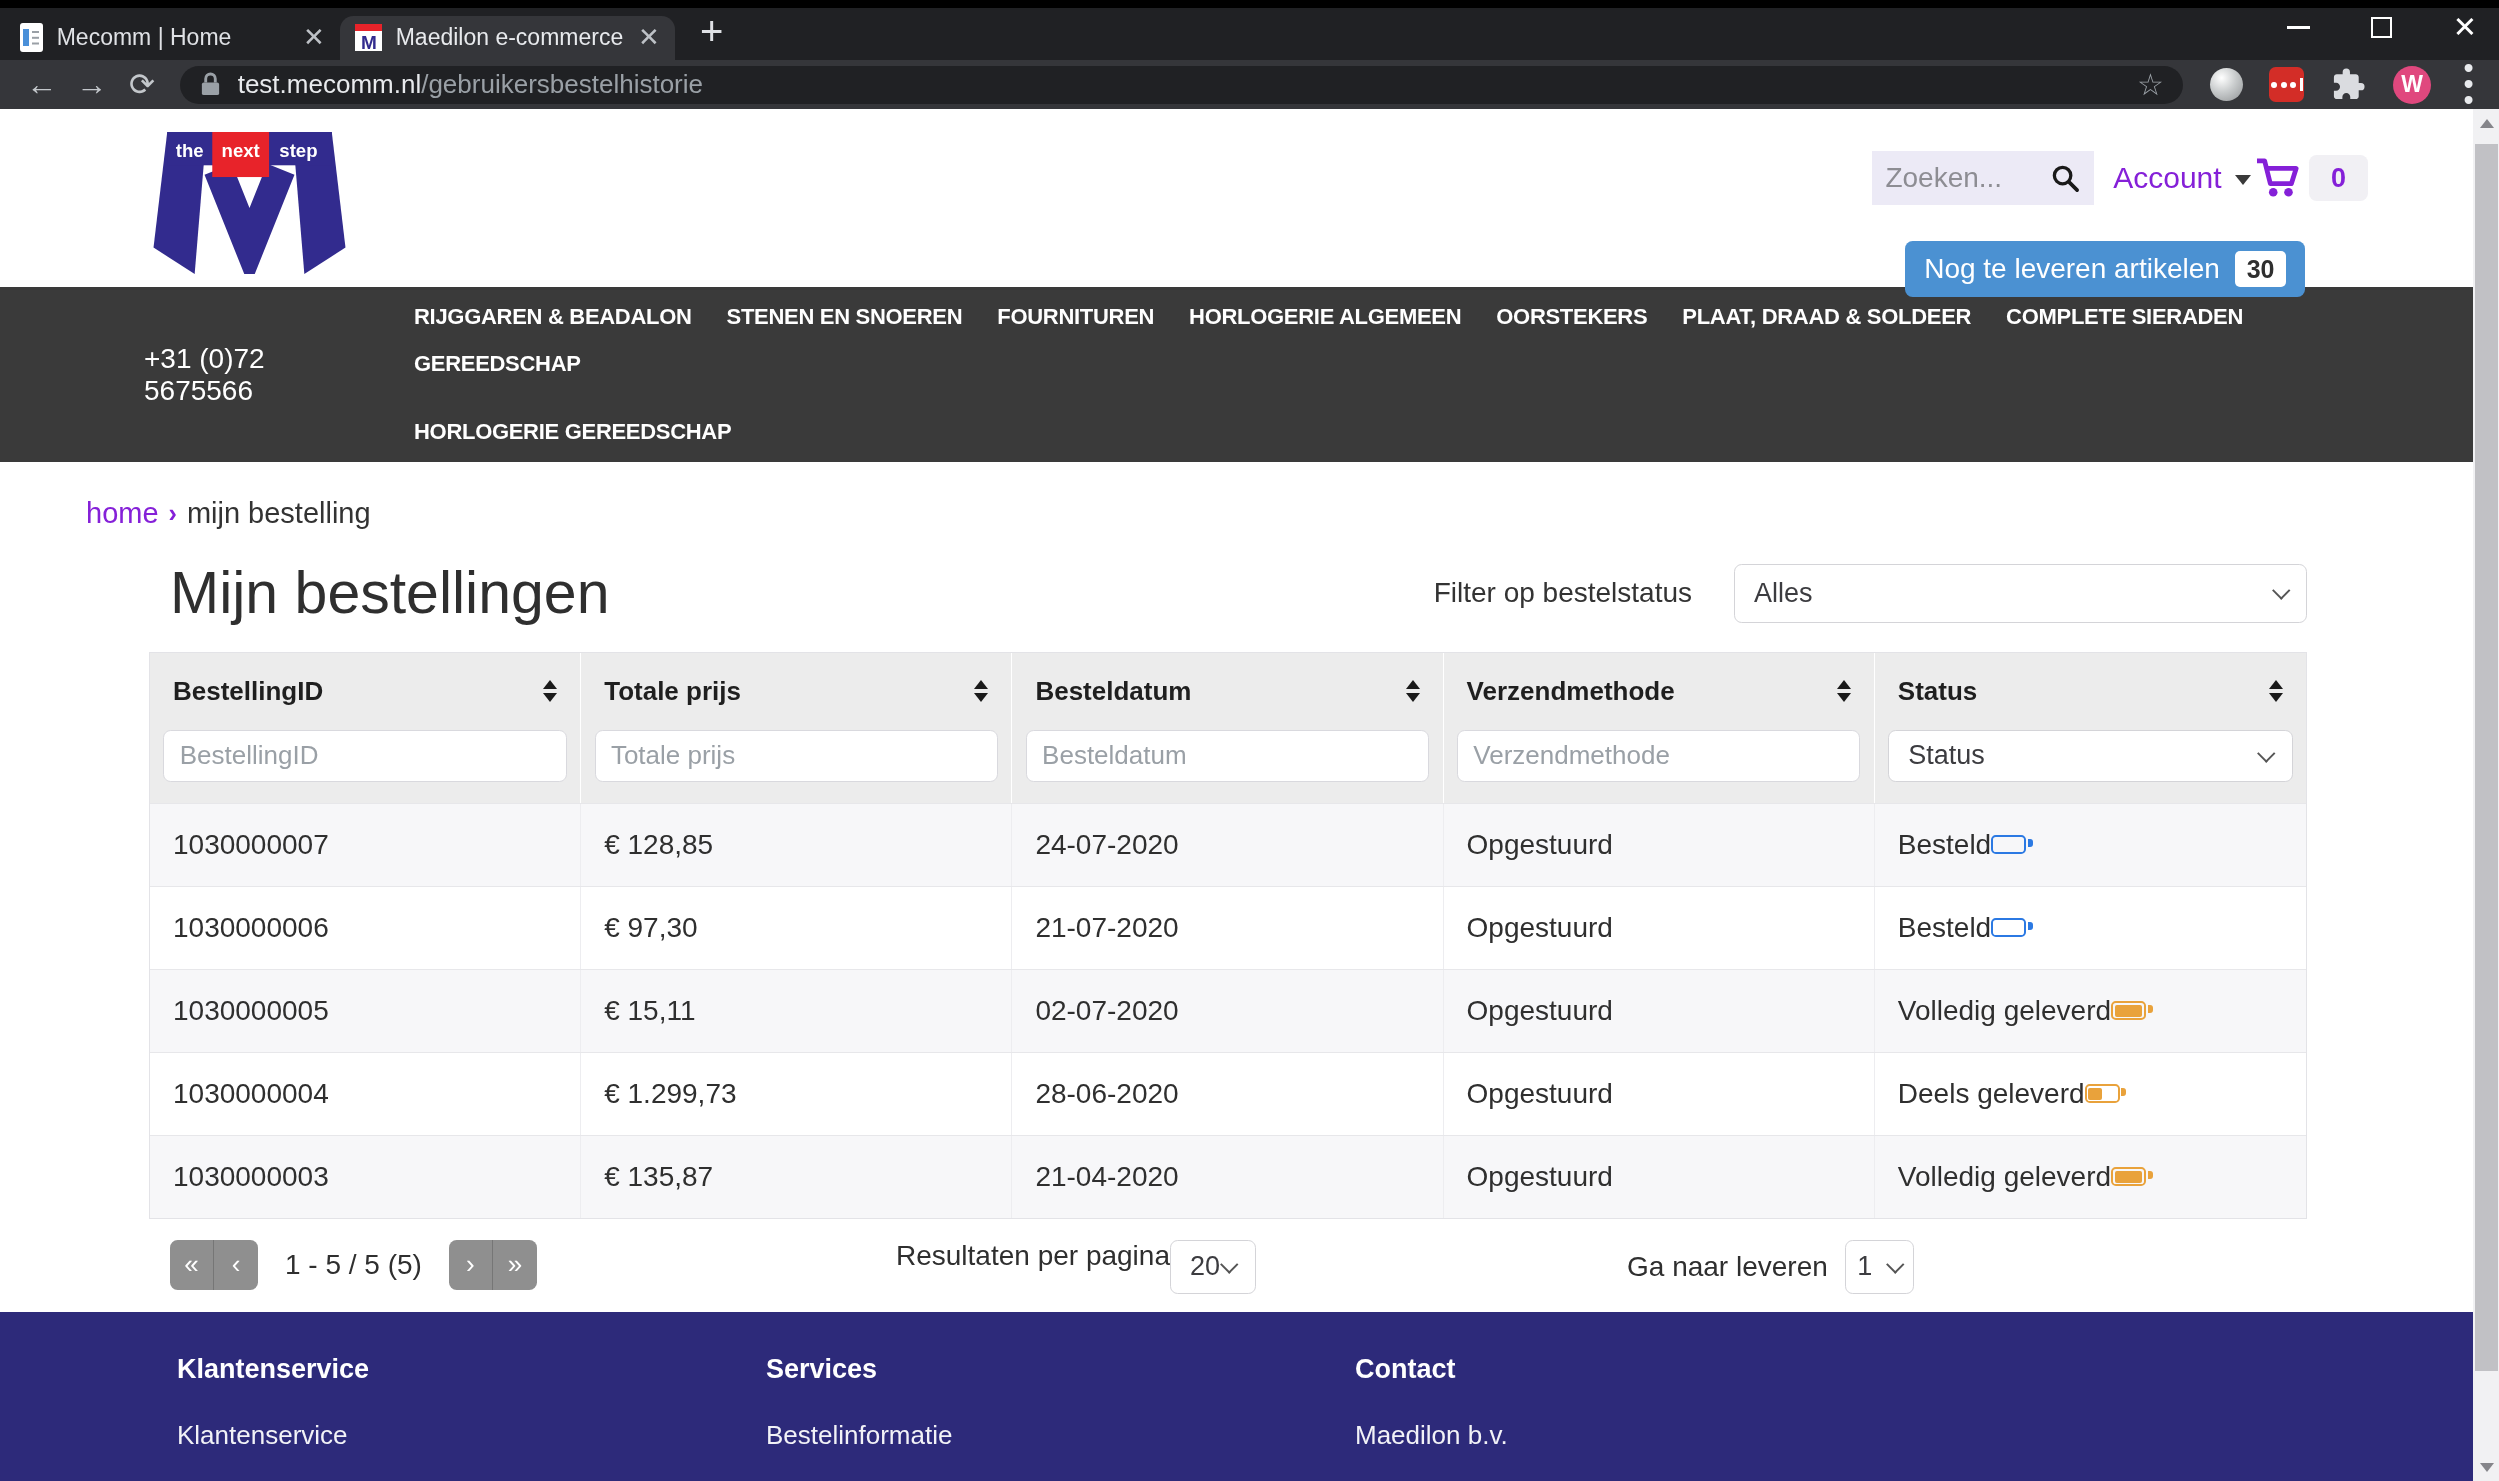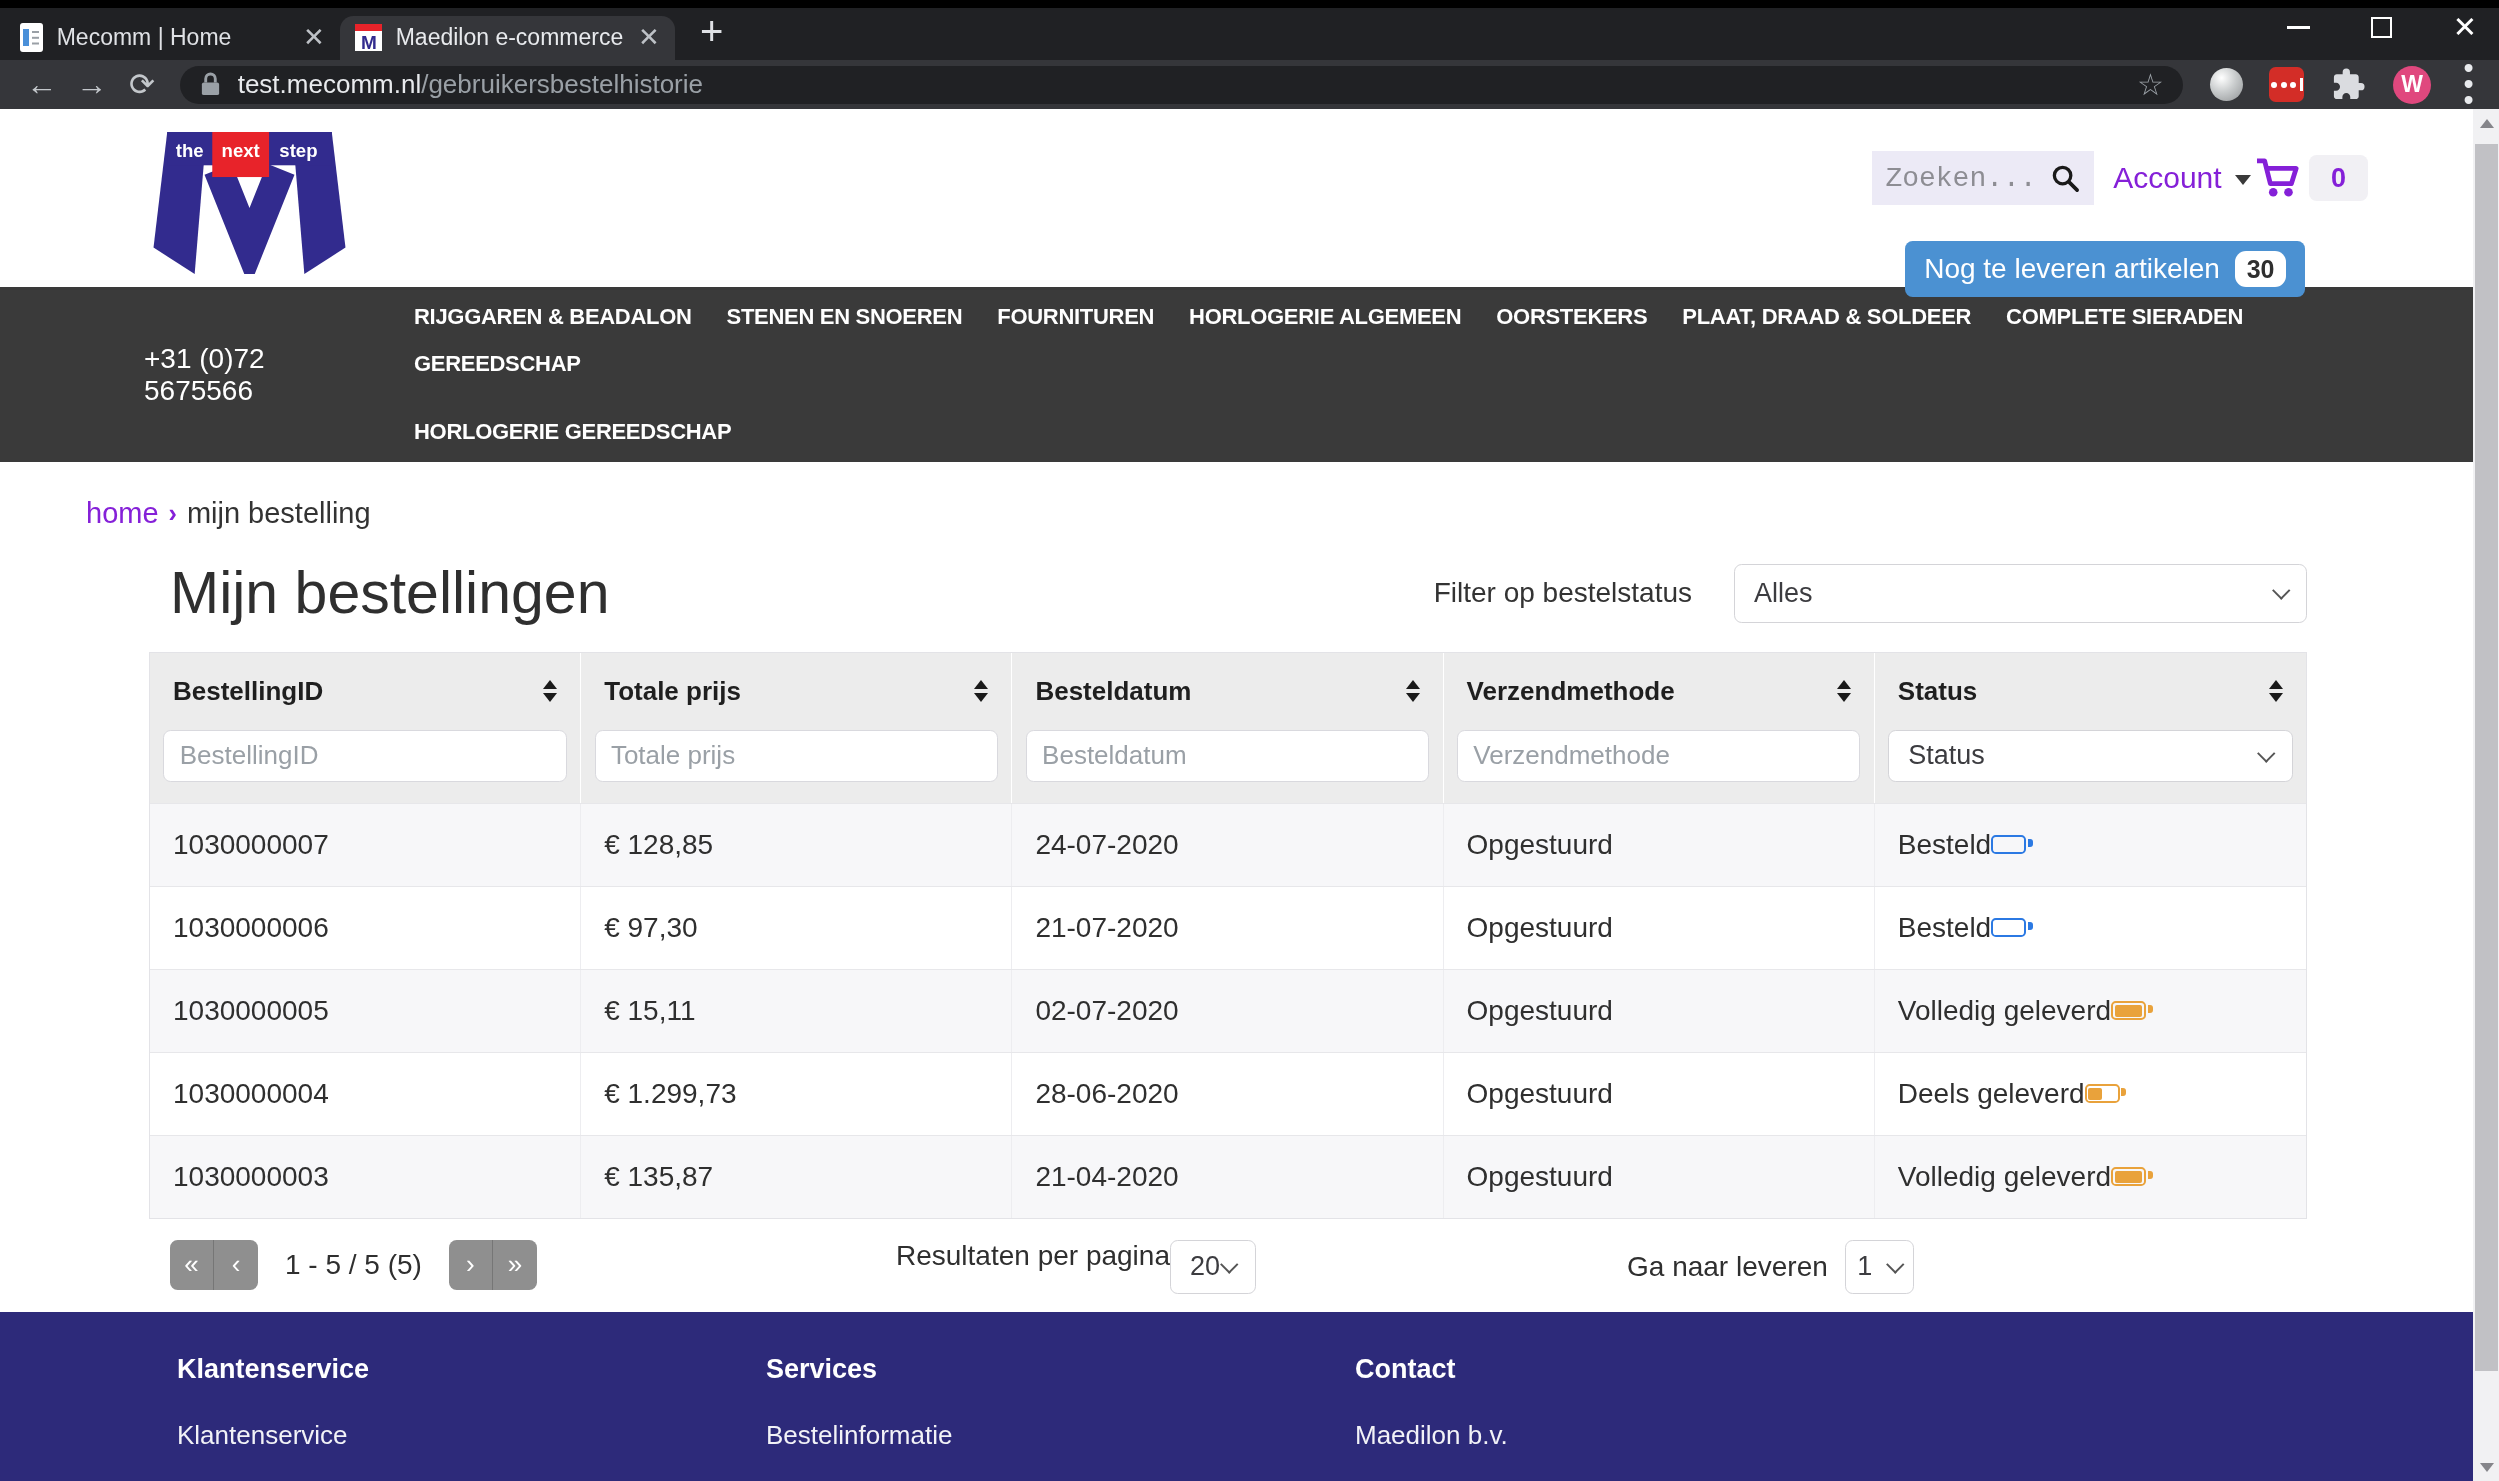--- a/index.html
+++ b/index.html
@@ -47,28 +47,28 @@
   .sb-arrow { position:absolute; left:0; width:27px; height:29px; display:flex; align-items:center; justify-content:center; }
   .sb-arrow.up { top:0; } .sb-arrow.down { bottom:0; }
   .tri-up { width:0; height:0; border-left:7.7px solid transparent; border-right:7.7px solid transparent; border-bottom:9.6px solid #85858a; }
   .tri-down { width:0; height:0; border-left:7.7px solid transparent; border-right:7.7px solid transparent; border-top:9.6px solid #85858a; }
   .sb-thumb { position:absolute; top:35px; left:1.9px; width:23px; height:1227px; background:#c1c1c5; }
 
   
   .site-header { height:178px; position:relative; }
   .logo { position:absolute; left:149px; top:23px; width:201px; height:142px; }
   .search-box { position:absolute; right:379px; top:42px; width:222px; height:54px; background:#eceaf6; display:flex; align-items:center; padding:0 13.4px; }
-  .search-box input { flex:1; border:none; outline:none; background:transparent; font-size:28px; color:#a21caf; width:125px; font-family:Liberation Mono, monospace; }
+  .search-box input { flex:1; border:none; outline:none; background:transparent; font-size:28px; color:#a21caf; width:125px; font-family:Liberation Sans, sans-serif; }
   .search-box input::placeholder { color:#8d8d93; }
   .account { position:absolute; right:222px; top:52px; display:flex; align-items:center; gap:13.4px; color:#8520d8; font-size:30px; }
   .caret { width:0; height:0; border-left:8.6px solid transparent; border-right:8.6px solid transparent; border-top:10.5px solid #3a3a3a; margin-top:3.8px; }
   .cart { position:absolute; right:105px; top:46px; display:flex; align-items:center; gap:7.7px; }
   .cart-count { background:#f1f0f4; border-radius:7.7px; min-width:59px; height:46px; display:flex; align-items:center; justify-content:center; color:#8520d8; font-size:27px; font-weight:bold; }
   .pending-btn { position:absolute; right:168px; top:132px; height:56px; background:#4b91d2; border-radius:7.7px; color:#fff; font-size:28px; display:flex; align-items:center; gap:15.3px; padding:0 19px; border:none; }
-  .pending-badge { background:#fff; color:#2f2f2f; border-radius:11px; padding:3.8px 11.5px; font-size:25px; font-weight:bold; }
+  .pending-badge { background:#fff; color:#2f2f2f; border-radius:5px; padding:3.8px 11.5px; font-size:25px; font-weight:bold; }
 
   
   .main-nav { background:#3a3a3a; color:#fff; display:flex; padding:0 86px 0 144px; min-height:86px; align-items:center; }
   .nav-phone { width:230px; font-size:28px; flex:none; }
   .nav-items { display:flex; flex-wrap:wrap; column-gap:35px; row-gap:21px; align-items:center; padding:17px 0;margin-left:40px; }
   .nav-item { font-weight:bold; font-size:22px; letter-spacing:-0.3px; white-space:nowrap; }
   .nav-break { flex-basis:100%; height:0; }
 
   
   .breadcrumb { padding:35px 0 0 86px; font-size:29px; display:flex; align-items:center; gap:10px; }

